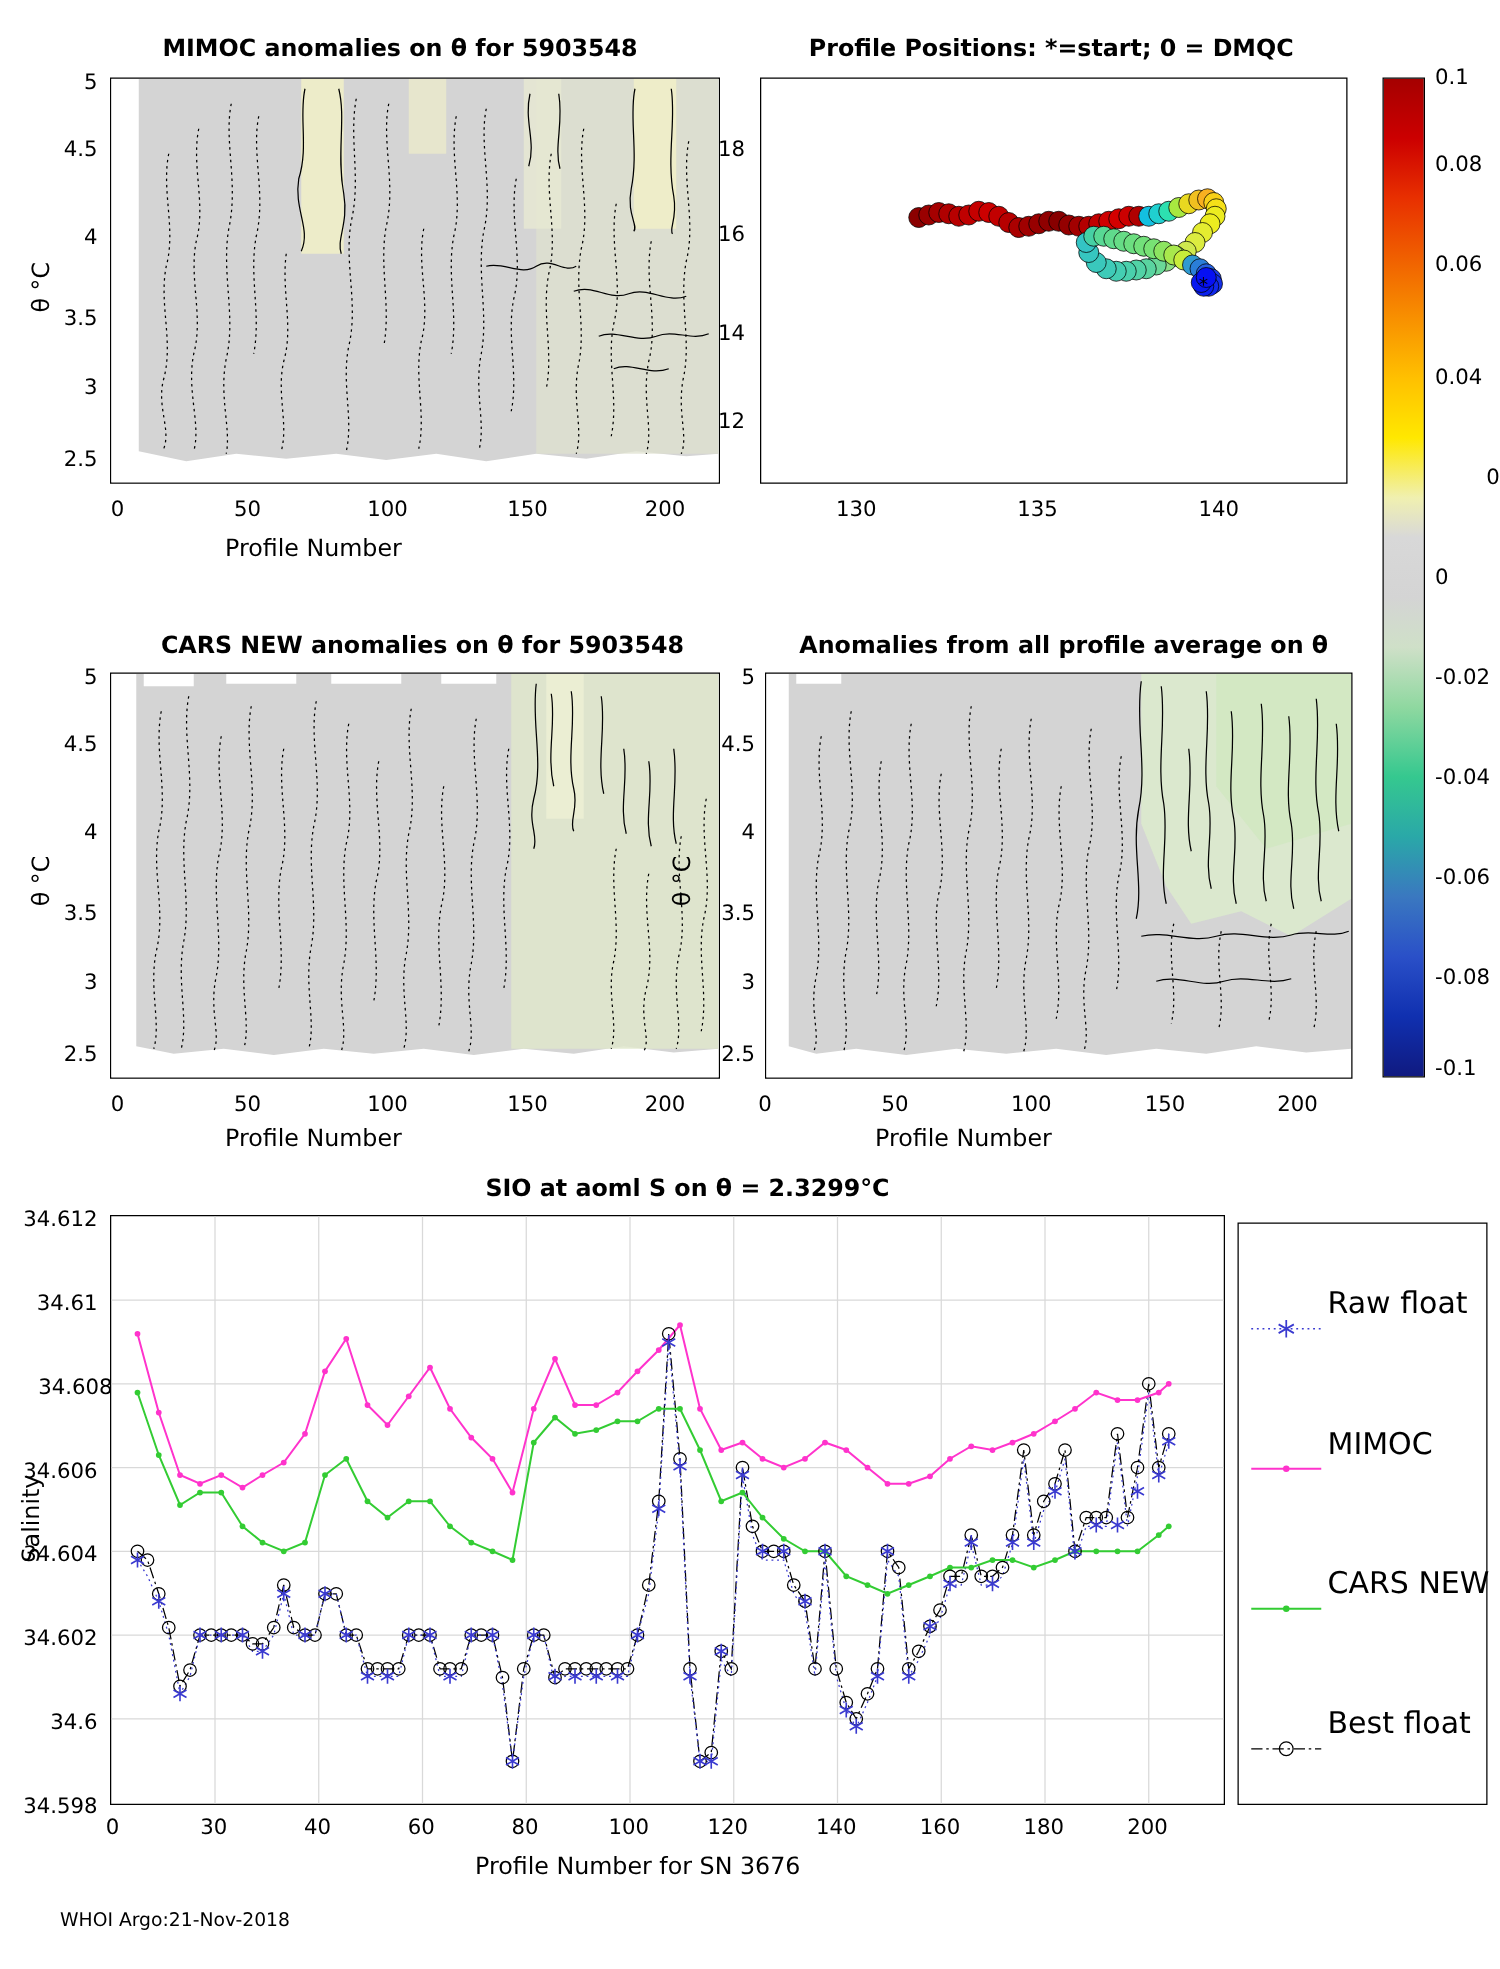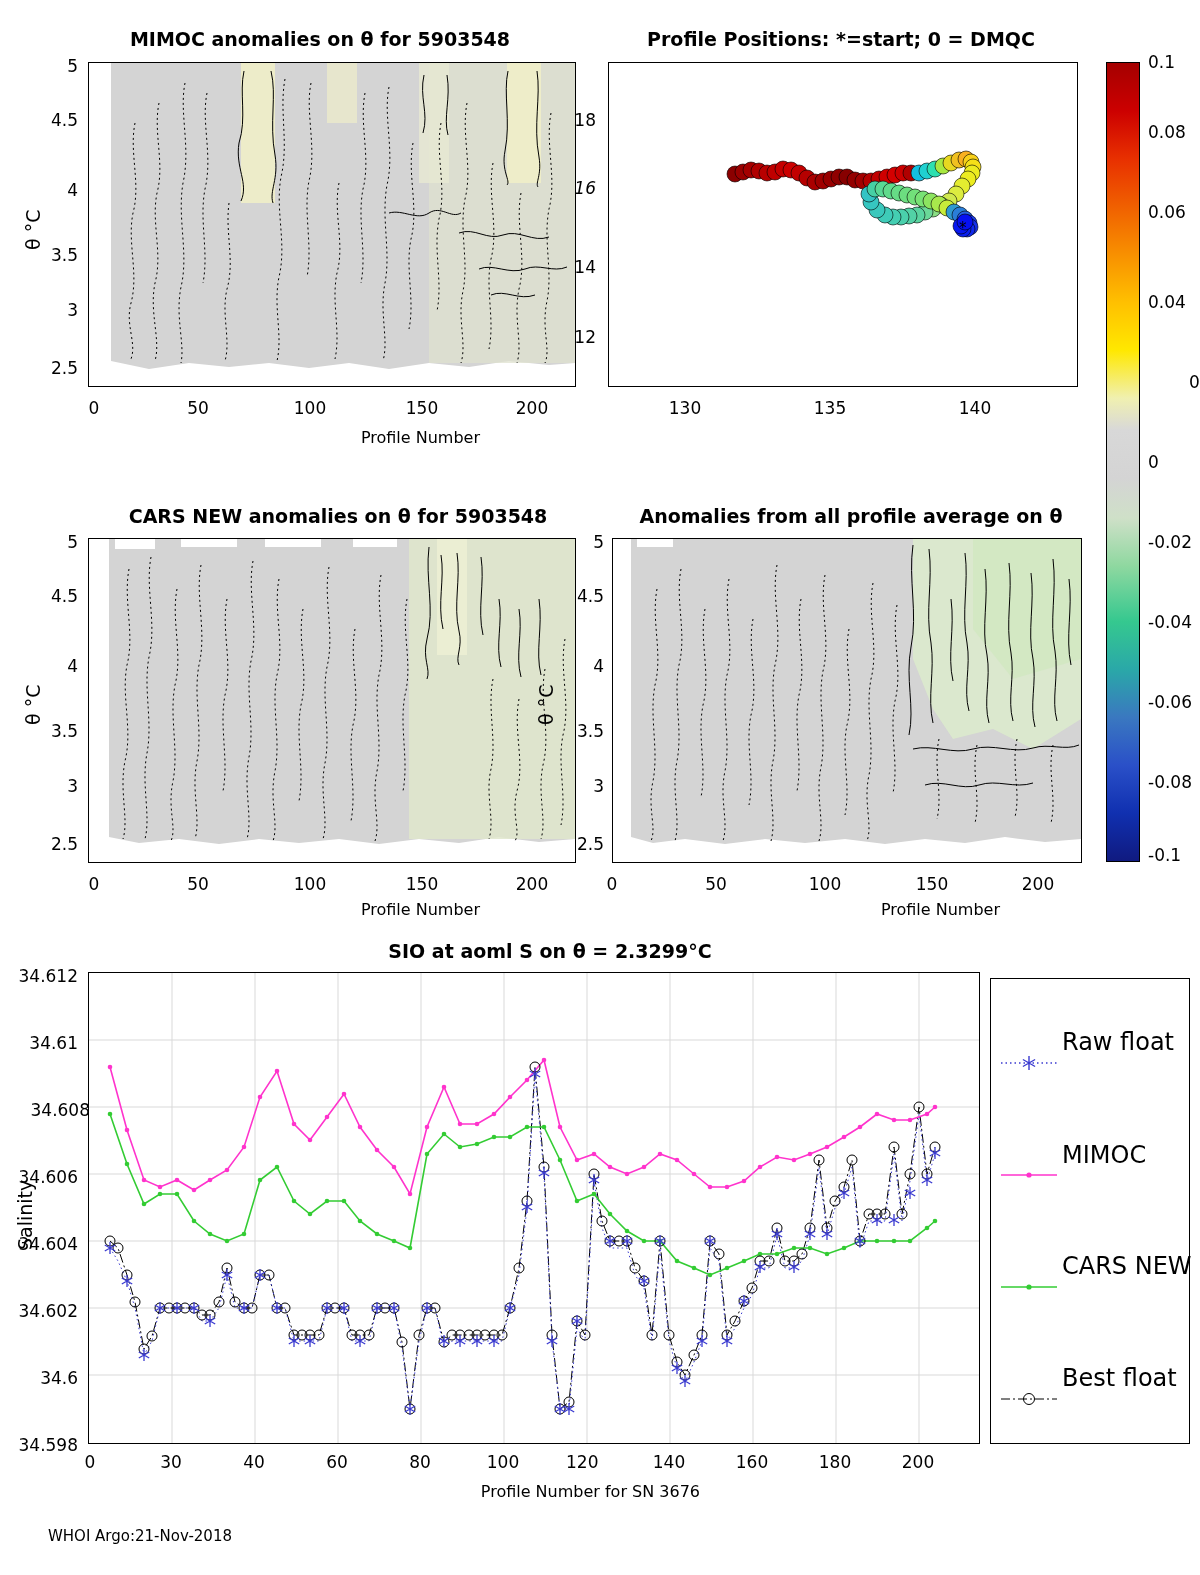--- a/index.html
+++ b/index.html
@@ -14,21 +14,21 @@
     white-space:nowrap;
   }
   .axbox{
     position:absolute;border:1px solid #000;background:#ffffff;
     box-sizing:border-box;overflow:hidden;
   }
   .ylab{
     position:absolute;font-size:19px;
     transform:rotate(-90deg);transform-origin:left top;white-space:nowrap;
   }
-  .xlab{position:absolute;font-size:16px;text-align:right;white-space:nowrap;}
+  .xlab{position:absolute;font-size:19px;text-align:left;white-space:nowrap;}
   .tick{position:absolute;font-size:17px;white-space:nowrap;}
   .tickR{position:absolute;font-size:17px;white-space:nowrap;text-align:right;}
   .footer{position:absolute;left:48px;top:1527px;font-size:15px;}
   svg{display:block;}
   .legendbox{
     position:absolute;border:1px solid #000;background:#fff;box-sizing:border-box;
   }
   .legitem{position:absolute;font-size:24px;white-space:nowrap;}
 </style>
 </head>
@@ -181,21 +181,21 @@
         <circle cx="358" cy="166" r="8" fill="#1028ec" stroke="#000" stroke-width="0.6"></circle>
         <circle cx="354" cy="166" r="8" fill="#0a20ee" stroke="#000" stroke-width="0.6"></circle>
         <circle cx="352" cy="163" r="8" fill="#0818f0" stroke="#000" stroke-width="0.6"></circle>
         <circle cx="356" cy="159" r="8" fill="#0610f2" stroke="#000" stroke-width="0.6"></circle>
       </g>
       <text x="350" y="170" font-size="15" fill="#000">*</text>
     </svg>
   </div>
 
   <div class="tickR" style="left:548px;top:110px;width:48px;">18</div>
-  <div class="tickR" style="left:548px;top:178px;width:48px;font-style:italic;">16</div>
+  <div class="tickR" style="left:548px;top:178px;width:48px;">16</div>
   <div class="tickR" style="left:548px;top:257px;width:48px;">14</div>
   <div class="tickR" style="left:548px;top:327px;width:48px;">12</div>
 
   <div class="tick" style="left:660px;top:398px;width:50px;text-align:center;">130</div>
   <div class="tick" style="left:805px;top:398px;width:50px;text-align:center;">135</div>
   <div class="tick" style="left:950px;top:398px;width:50px;text-align:center;">140</div>
 </div>
 
 <div class="panel">
   <div style="position:absolute;left:1106px;top:62px;width:34px;height:800px;border:1px solid #000;box-sizing:border-box;

